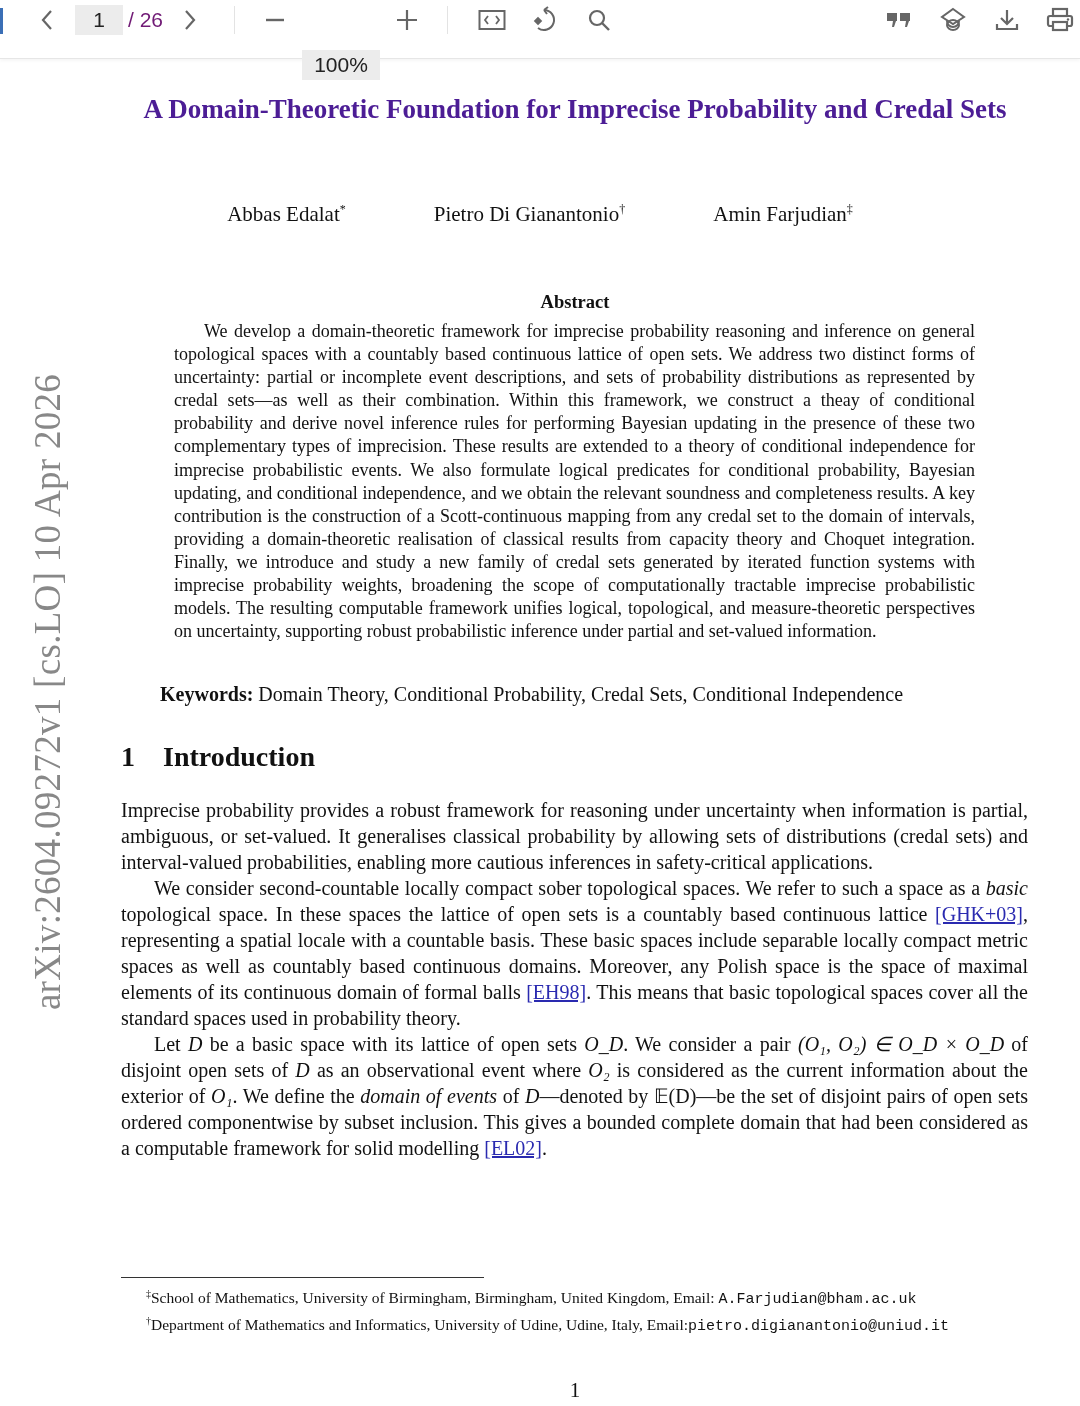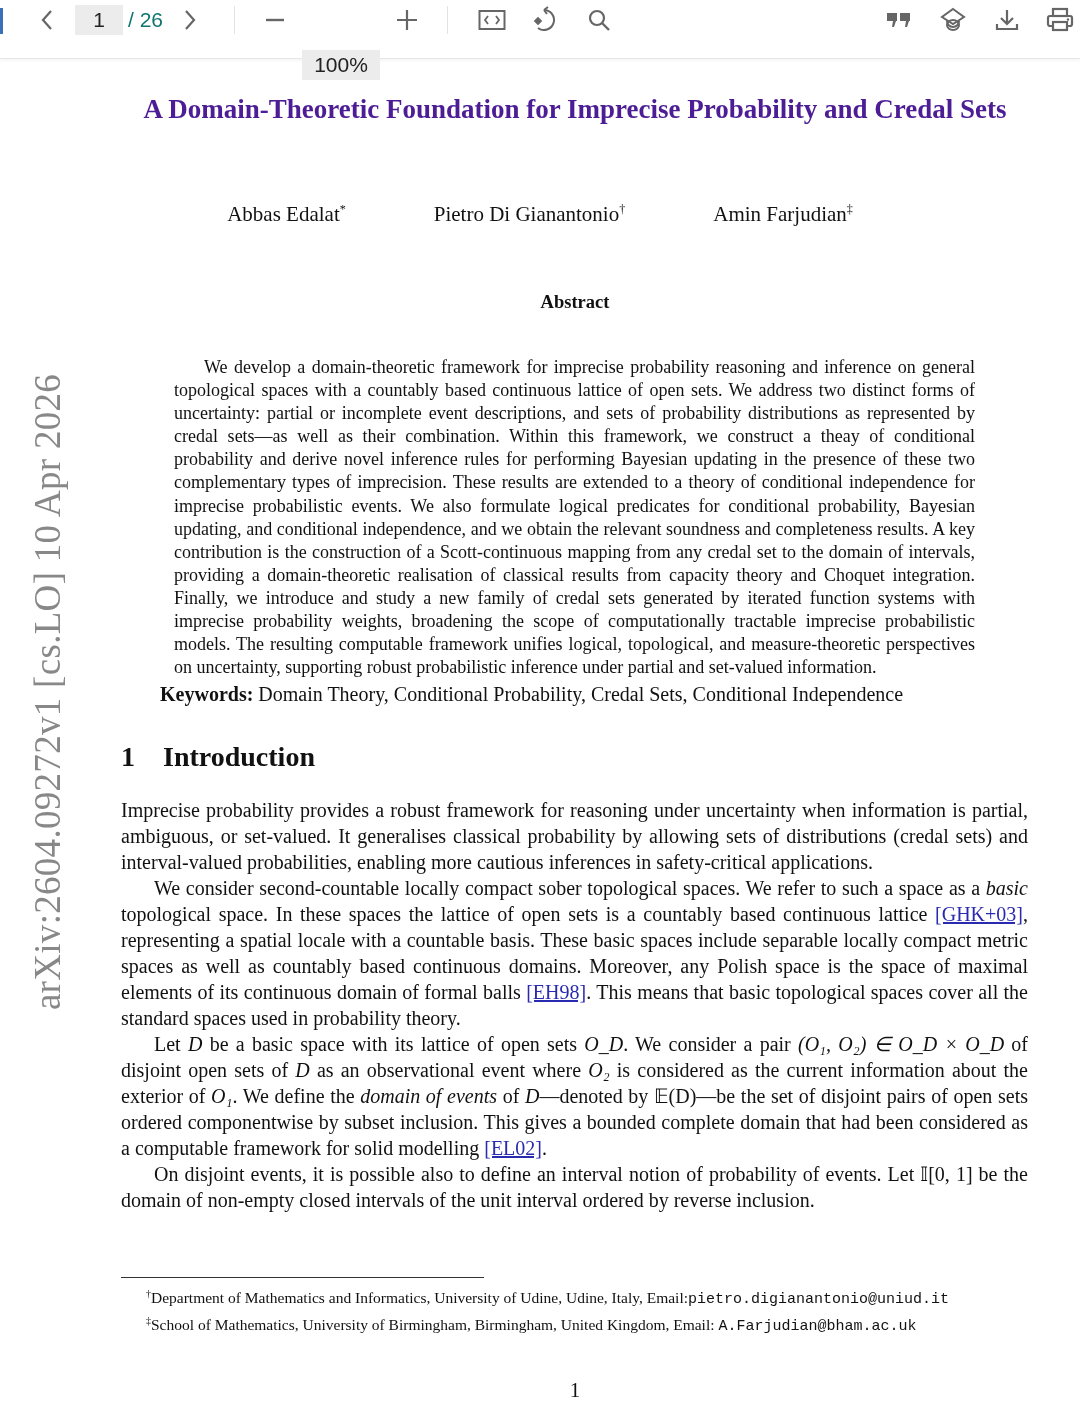--- a/index.html
+++ b/index.html
@@ -3,31 +3,31 @@
 <meta charset="utf-8">
 <style>
   html, body { margin:0; padding:0; }
   body { width:1080px; height:1406px; background:#fff; position:relative; overflow:hidden; font-family:"Liberation Serif", serif; color:#111; }
 
   
   .toolbar { position:absolute; left:0; top:0; width:1080px; height:58px; background:#fff; border-bottom:1px solid #e6e6e6; box-shadow:0 2px 3px rgba(0,0,0,0.04); font-family:"Liberation Sans", sans-serif; }
   .tb-edge { position:absolute; left:0; top:8px; width:3px; height:26px; background:#3b6fb6; }
   .tb-btn { position:absolute; top:4px; height:32px; display:flex; align-items:center; justify-content:center; color:#666; cursor:pointer; }
   .tb-box { position:absolute; top:5px; height:30px; background:#ececec; display:flex; align-items:center; justify-content:center; font-size:21px; color:#222; }
-  .tb-text { position:absolute; top:5px; height:30px; display:flex; align-items:center; font-size:21px; color:#0f766e; }
+  .tb-text { position:absolute; top:5px; height:30px; display:flex; align-items:center; font-size:21px; color:#701a75; }
   .tb-sep { position:absolute; top:6px; width:1px; height:28px; background:#e3e3e3; }
   svg { display:block; }
 
   
   .sidebar-id { position:absolute; left:-302px; top:660px; width:700px; height:64px; transform:rotate(-90deg); transform-origin:center; text-align:center; font-size:37px; color:#888; letter-spacing:0.3px; white-space:nowrap; line-height:64px; }
   .title { position:absolute; left:100px; width:950px; top:88px; text-align:center; font-weight:bold; font-size:27px; line-height:43px; color:#4c1d95; }
   .authors { position:absolute; left:0; width:1080px; top:202px; display:flex; justify-content:center; gap:88px; font-size:21px; }
   .authors sup { font-size:12px; }
   .abstract-title { position:absolute; left:0; width:1150px; top:292px; text-align:center; font-weight:bold; font-size:18.5px; }
-  .abstract { position:absolute; left:174px; width:801px; top:320px; font-size:18px; line-height:23.1px; text-align:justify; text-indent:30px; hyphens:manual;margin-top:36px; }
+  .abstract { position:absolute; left:174px; width:801px; top:320px; font-size:18px; line-height:23.1px; text-align:justify; text-indent:30px; hyphens:manual; }
   .keywords { position:absolute; left:160px; width:900px; top:683px; font-size:20px; }
   .keywords b { font-weight:bold; }
   .sec-head { position:absolute; left:121px; top:741px; font-size:28px; font-weight:bold; }
   .sec-head .num { display:inline-block; width:42px; }
   .body { position:absolute; left:121px; width:907px; top:797px; font-size:20px; line-height:26px; text-align:justify; }
   .body p { margin:0; }
   .body p.ind { text-indent:33px; }
   a.cite { color:#2a2ab0; text-decoration:underline; }
   .math { font-style:italic; }
   .fn-rule { position:absolute; left:121px; top:1277px; width:363px; height:1px; background:#333; }
@@ -168,22 +168,21 @@
 </div>
 
 <div class="sec-head">
   <span class="num">1</span><span>Introduction</span>
 </div>
 
 <div class="body">
   <p>Imprecise probability provides a robust framework for reasoning under uncertainty when information is partial, ambiguous, or set-valued. It generalises classical probability by allowing sets of distributions (credal sets) and interval-valued probabilities, enabling more cautious inferences in safety-critical applications.</p>
   <p class="ind"><span>We consider second-countable locally compact sober topological spaces. We refer to such a space as a </span><i>basic</i><span> topological space. In these spaces the lattice of open sets is a countably based continuous lat­tice </span><a class="cite">[GHK+03]</a><span>, representing a spatial locale with a countable basis. These basic spaces include separable locally compact metric spaces as well as countably based continuous domains. Moreover, any Polish space is the space of maximal elements of its continuous domain of formal balls </span><a class="cite">[EH98]</a><span>. This means that basic topological spaces cover all the standard spaces used in probability theory.</span></p>
   <p class="ind"><span>Let </span><span class="math">D</span><span> be a basic space with its lattice of open sets </span><span class="math">O_D</span><span>. We consider a pair </span><span class="math">(O₁, O₂) ∈ O_D × O_D</span><span> of disjoint open sets of </span><span class="math">D</span><span> as an observational event where </span><span class="math">O₂</span><span> is considered as the current information about the exterior of </span><span class="math">O₁</span><span>. We define the </span><i>domain of events</i><span> of </span><span class="math">D</span><span>—denoted by 𝔼(D)—be the set of disjoint pairs of open sets ordered componentwise by subset inclusion. This gives a bounded complete domain that had been considered as a computable framework for solid modelling </span><a class="cite">[EL02]</a><span>.</span></p>
-  <p class="ind">On disjoint events, it is possible also to define an interval notion of probability of events. Let 𝕀[0, 1] be the domain of non-empty closed intervals of the unit interval ordered by reverse inclusion.</p>
 </div>
 
 <div class="fn-rule"></div>
 <div class="footnotes">
+  <div><sup>‡</sup><span>School of Mathematics, University of Birmingham, Birmingham, United Kingdom, Email: </span><span class="mono">A.Farjudian@bham.ac.uk</span></div>
   <div><sup>†</sup><span>Department of Mathematics and Informatics, University of Udine, Udine, Italy, Email:</span><span class="mono">pietro.digianantonio@uniud.it</span></div>
-  <div><sup>‡</sup><span>School of Mathematics, University of Birmingham, Birmingham, United Kingdom, Email: </span><span class="mono">A.Farjudian@bham.ac.uk</span></div>
 </div>
 
 <div class="pageno">1</div>
 
 </body></html>

